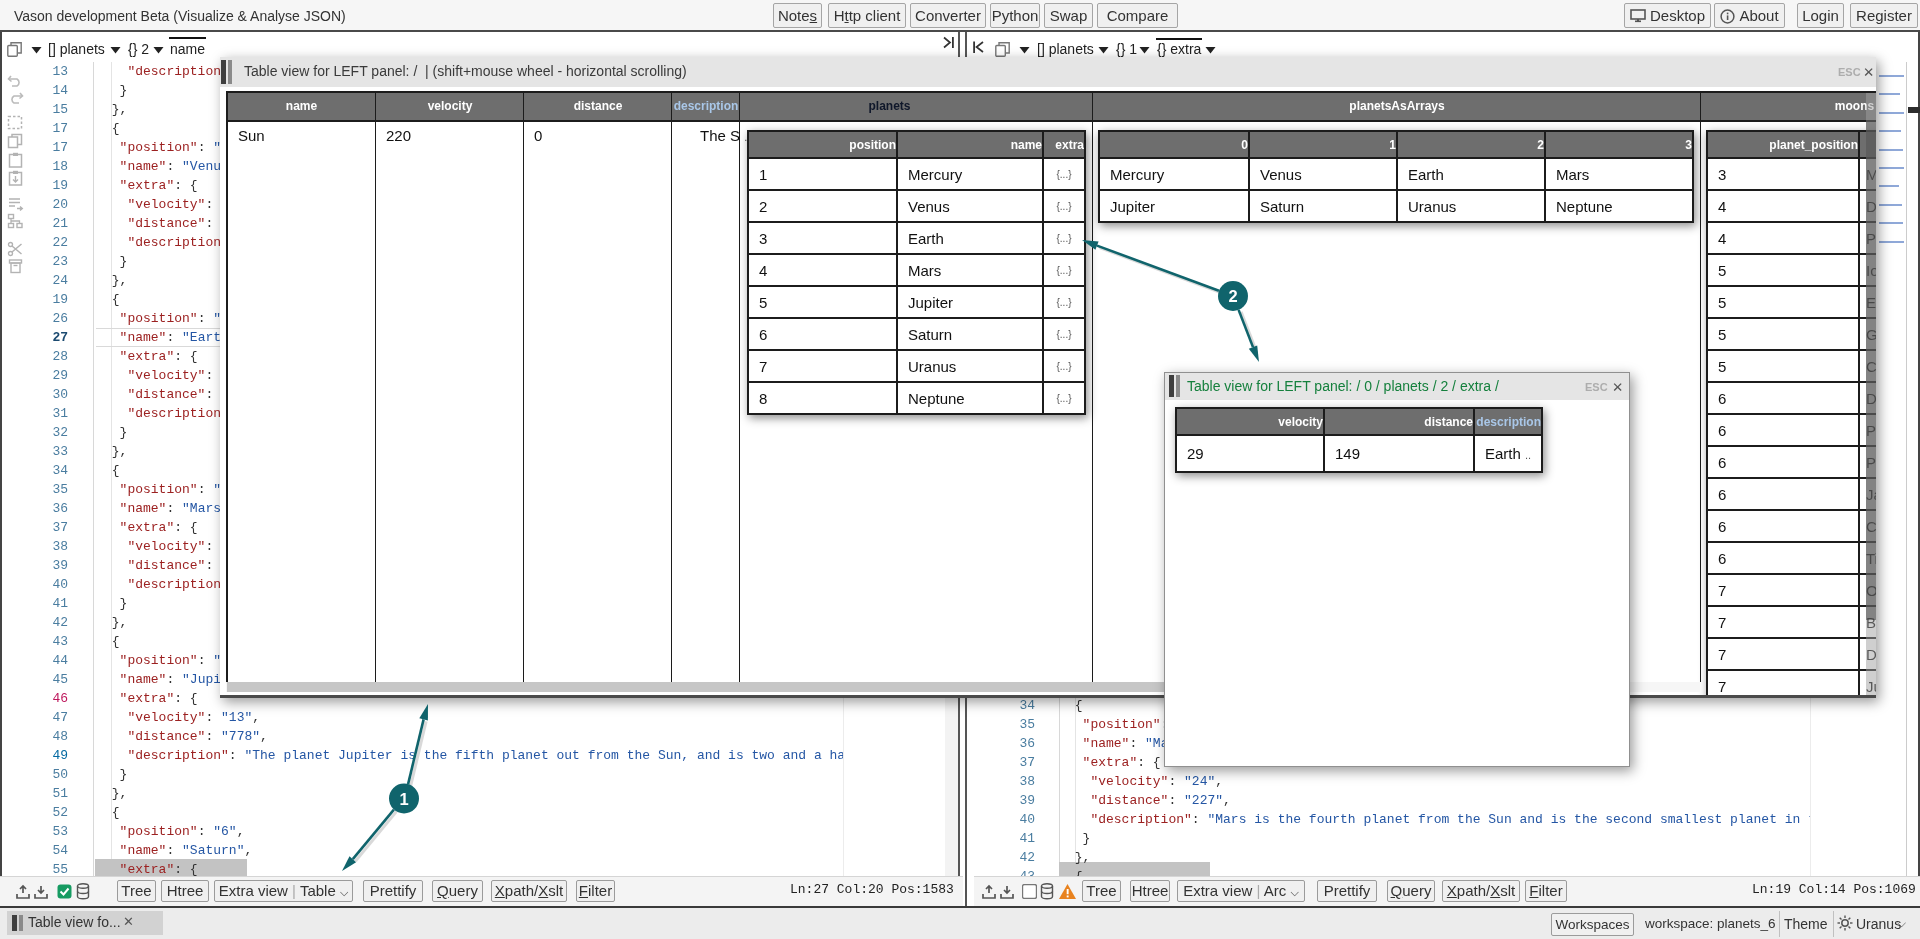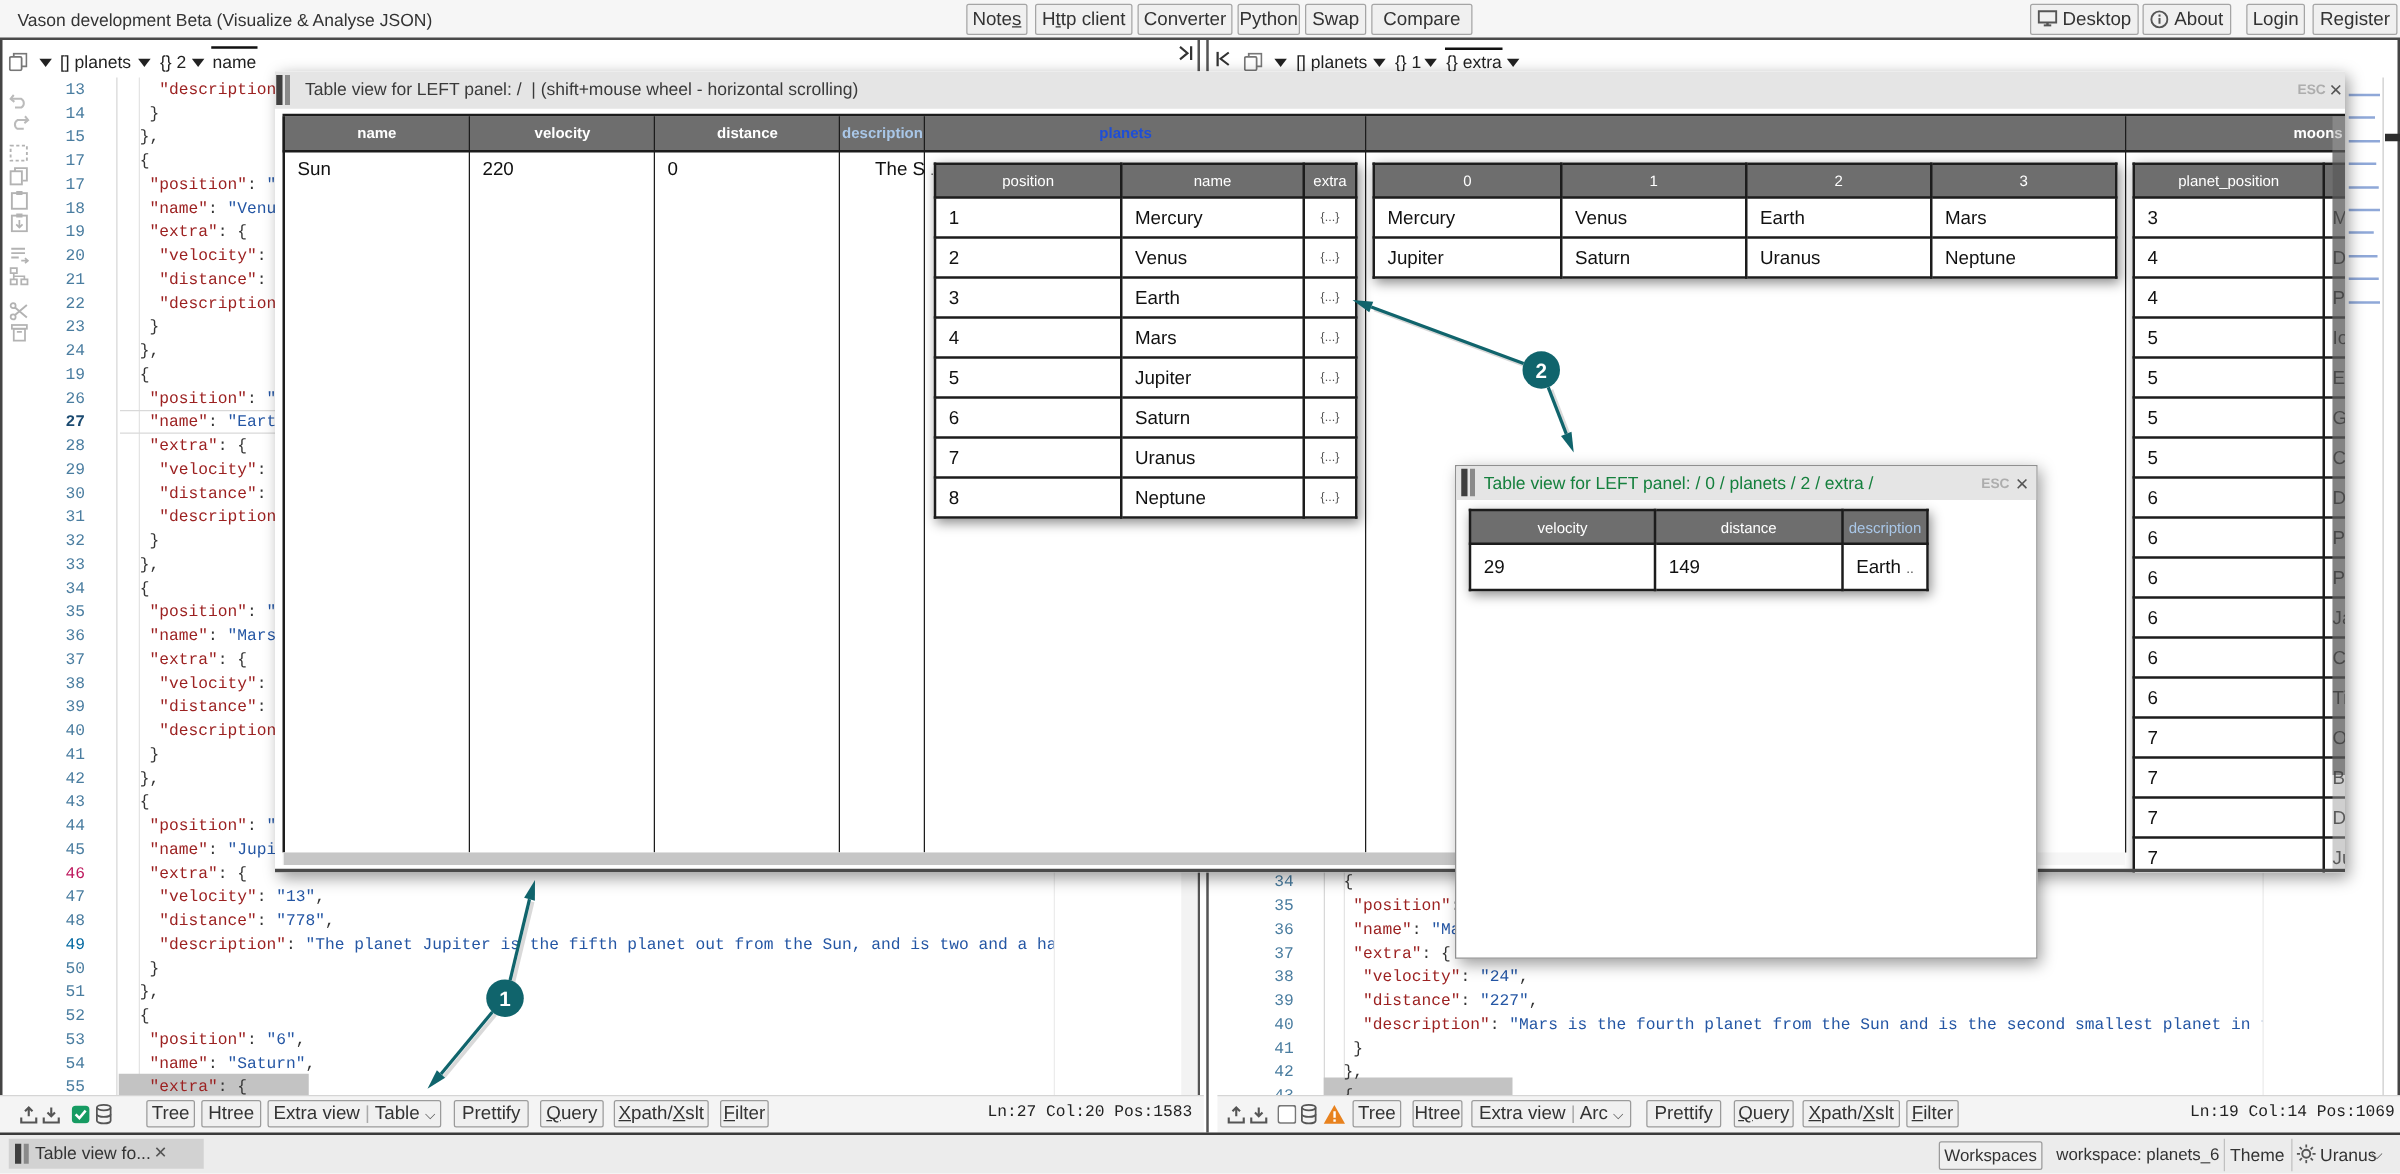--- a/index.html
+++ b/index.html
@@ -11,21 +11,21 @@
 .cl{position:absolute;left:0;height:19px;line-height:19px;white-space:pre;
  font-family:"Liberation Mono",monospace;font-size:13px}
 .ln{position:absolute;width:28px;height:19px;line-height:19px;text-align:right;
  font-family:"Liberation Mono",monospace;font-size:13px;color:#4a7da0}
 .btn{position:absolute;background:#f0f0f0;border:1px solid #9b9b9b;border-radius:2px;
  color:#333;font-size:15px;text-align:center;line-height:20px}
 .tbtn{position:absolute;background:#f0f0f0;border:1px solid #a5a5a5;border-radius:2px;
  color:#333;font-size:15px;text-align:center;line-height:23px;height:25px;top:3px}
 .hdrlbl{position:absolute;color:#fff;font-weight:bold;font-size:12px;text-align:center;line-height:27px;height:27px}
 table.nt{border-collapse:collapse;background:#fff;box-shadow:2px 3px 9px rgba(0,0,0,.45);table-layout:fixed}
-table.nt th{background:#6e6e6e;color:#fff;font-weight:normal;font-size:12px;border:2px solid #1c1c1c;height:27px;padding:0;text-align:center}
+table.nt th{background:#6e6e6e;color:#fff;font-weight:bold;font-size:12px;border:2px solid #1c1c1c;height:27px;padding:0;text-align:right}
 table.nt td{border:2px solid #1c1c1c;font-size:15px;color:#111;height:32px;padding:0 0 0 10px;background:#fff;overflow:hidden;white-space:nowrap}
 </style></head><body>
 
 <div class="ab" style="left:0;top:0;width:1920px;height:32px;background:#f6f6f6;border-bottom:2px solid #4a4a4a"></div>
 <div class="ab" style="left:14px;top:8px;font-size:14px;color:#333">Vason development Beta (Visualize &amp; Analyse JSON)</div>
 <div class="tbtn" style="left:773px;width:49px">Note<u>s</u></div>
 <div class="tbtn" style="left:828px;width:78px">H<u>t</u>tp client</div>
 <div class="tbtn" style="left:910px;width:76px">Converter</div>
 <div class="tbtn" style="left:990px;width:50px">Python</div>
 <div class="tbtn" style="left:1044px;width:49px">Swap</div>
@@ -367,21 +367,22 @@
 <div class="ab" style="left:155px;top:36px;width:1.4px;height:589px;background:#1c1c1c"></div>
 <div class="ab" style="left:303px;top:36px;width:1.4px;height:589px;background:#1c1c1c"></div>
 <div class="ab" style="left:451px;top:36px;width:1.4px;height:589px;background:#1c1c1c"></div>
 <div class="ab" style="left:519px;top:36px;width:1.4px;height:589px;background:#1c1c1c"></div>
 <div class="ab" style="left:872px;top:36px;width:1.4px;height:589px;background:#1c1c1c"></div>
 <div class="ab" style="left:1480px;top:36px;width:1.4px;height:589px;background:#1c1c1c"></div>
 <div class="hdrlbl" style="left:8px;top:36px;width:147px;color:#fff">name</div>
 <div class="hdrlbl" style="left:157px;top:36px;width:146px;color:#fff">velocity</div>
 <div class="hdrlbl" style="left:305px;top:36px;width:146px;color:#fff">distance</div>
 <div class="hdrlbl" style="left:453px;top:36px;width:66px;color:#a9c7e8">description</div>
-<div class="hdrlbl" style="left:505px;top:36px;width:351px;color:#1d4ed8">planets</div>
+<div class="hdrlbl" style="left:494px;top:36px;width:351px;color:#0f172a">planets</div>
+<div class="hdrlbl" style="left:874px;top:36px;width:606px;color:#fff">planetsAsArrays</div>
 <div class="hdrlbl" style="left:1482px;top:36px;width:305px;color:#fff">moons</div>
 <div class="ab" style="left:18px;top:70px;font-size:15px;color:#111">Sun</div>
 <div class="ab" style="left:166px;top:70px;font-size:15px;color:#111">220</div>
 <div class="ab" style="left:314px;top:70px;font-size:15px;color:#111">0</div>
 <div class="ab" style="left:480px;top:70px;font-size:15px;color:#111">The S <span style="color:#555;font-size:11px">..</span></div>
 <table class="nt ab" style="left:527px;top:73px;width:337px">
 <colgroup>
         <col style="width:149px">
         <col style="width:146px">
         <col style="width:42px">

